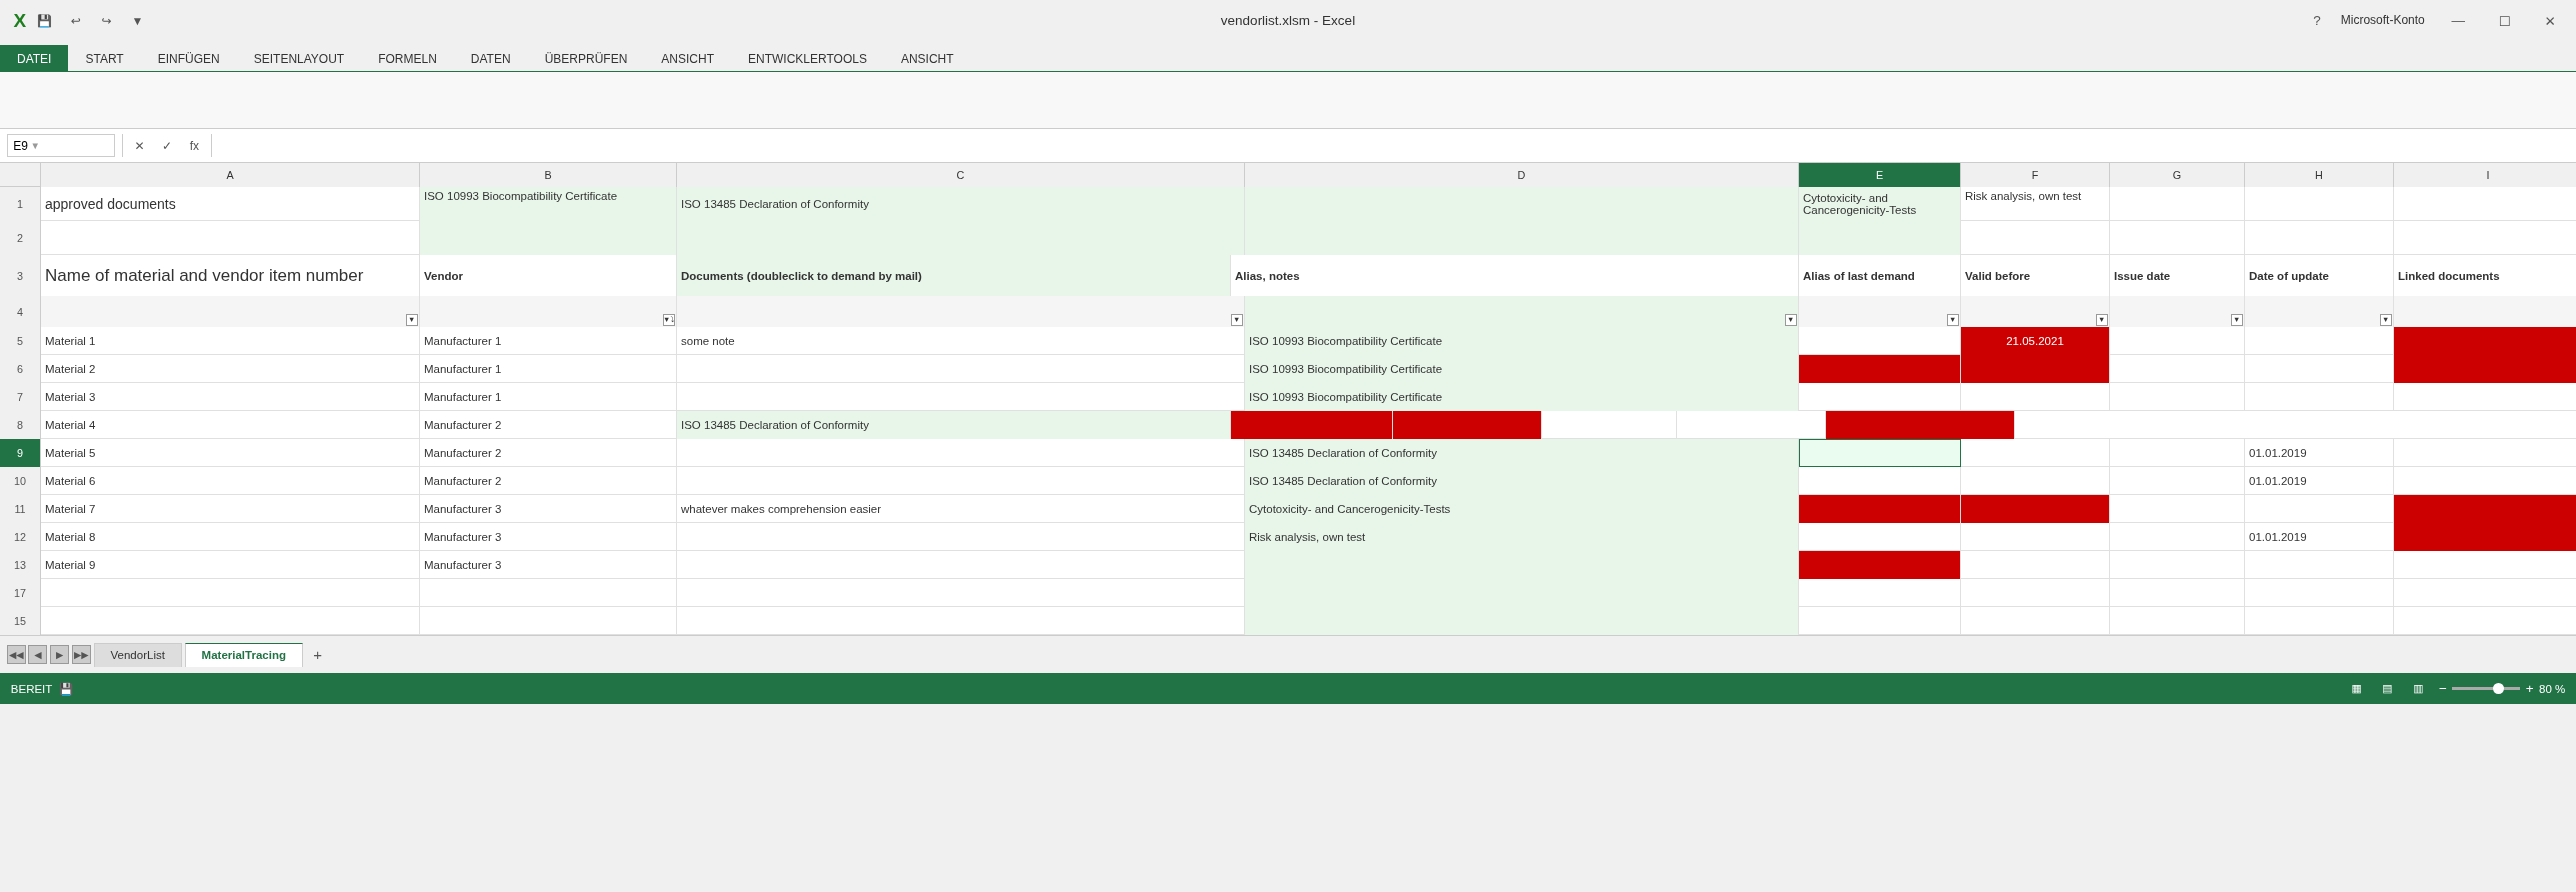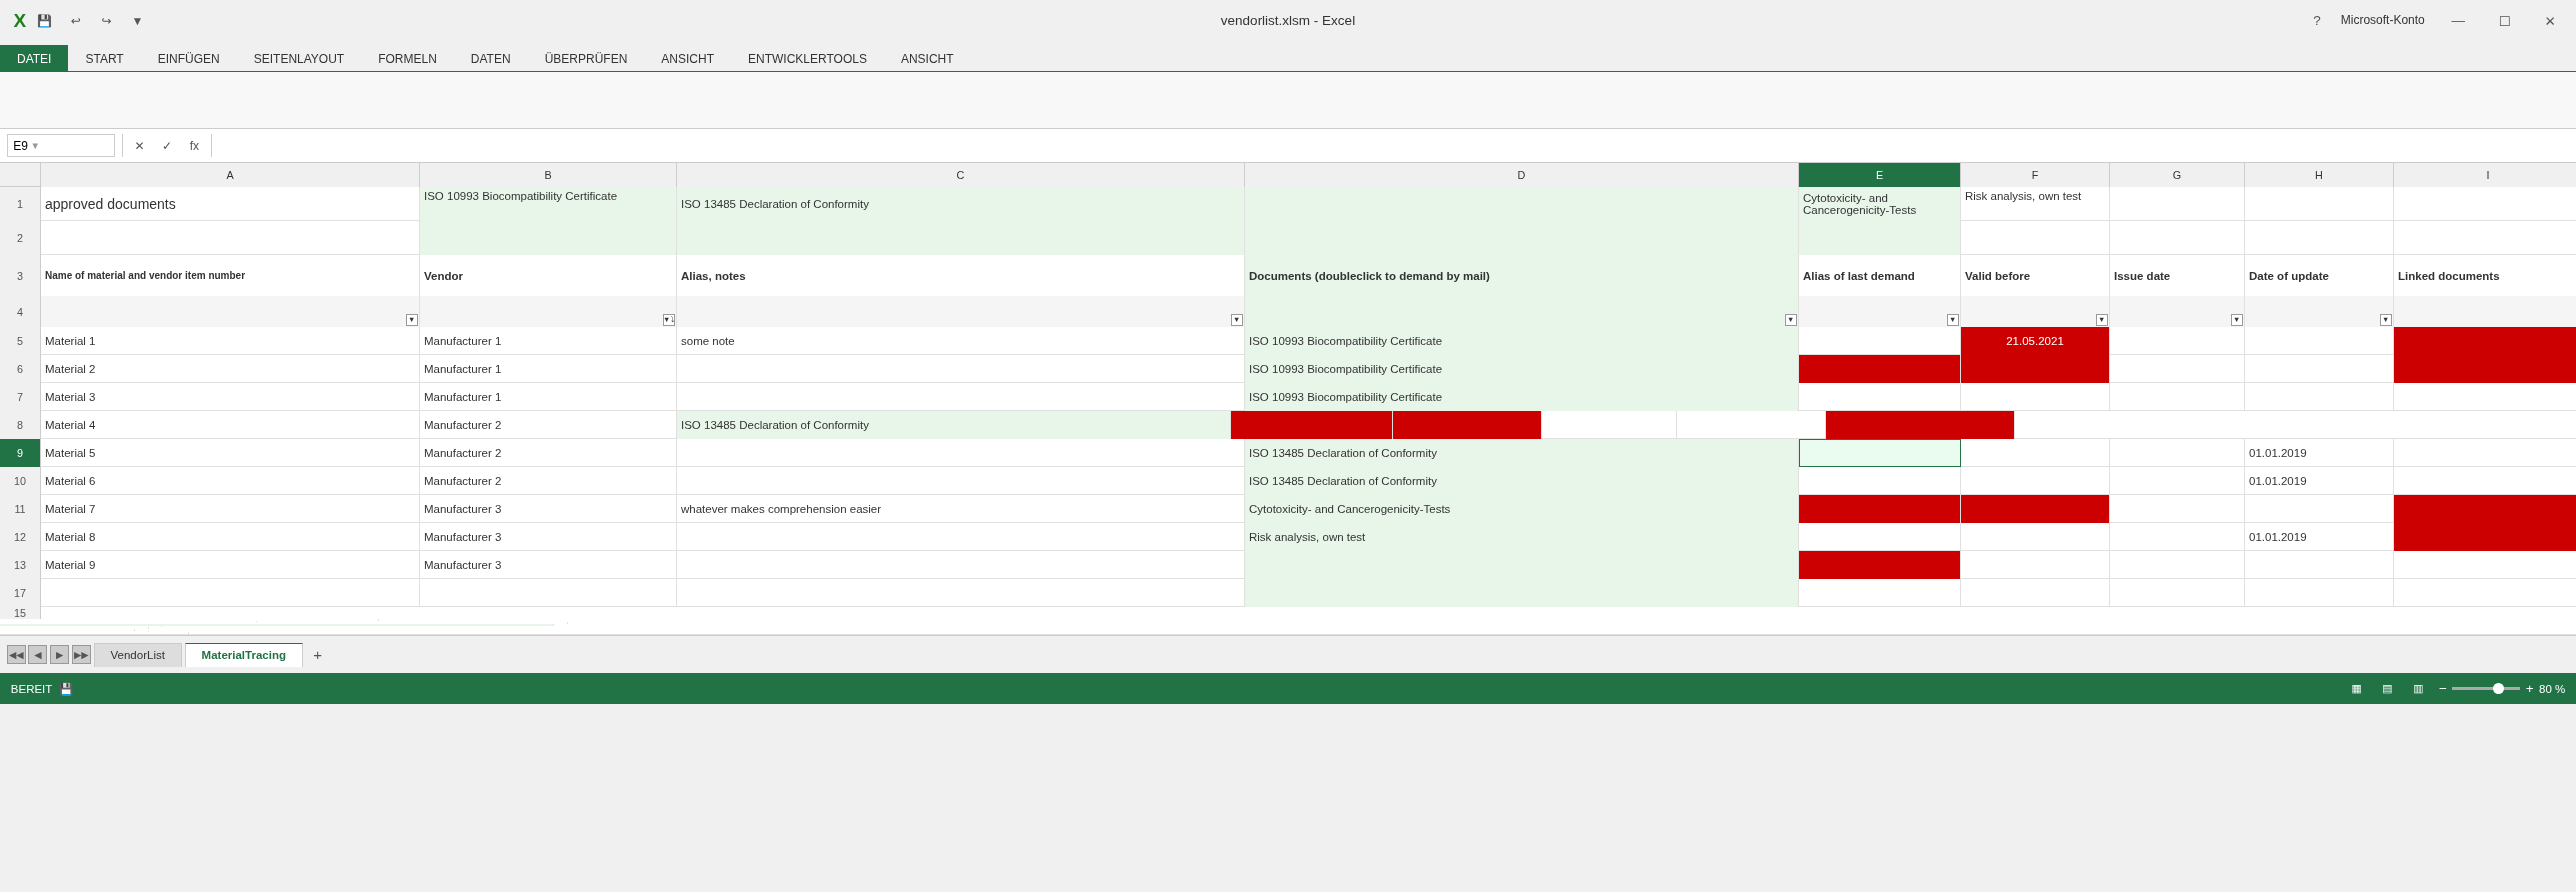--- a/index.html
+++ b/index.html
@@ -431,24 +431,24 @@
     <div class="cell col-D row-2-cell green-bg"></div>
     <div class="cell col-E row-2-cell green-bg"></div>
     <div class="cell col-F row-2-cell"></div>
     <div class="cell col-G row-2-cell"></div>
     <div class="cell col-H row-2-cell"></div>
     <div class="cell col-I row-2-cell"></div>
   </div>
 
   <div class="spreadsheet-row row-3" style="height:41px;">
     <div class="row-num" style="height:41px;">3</div>
-    <div class="cell col-A header-cell" style="height:41px; font-weight:bold; font-size:10px;text-align:center;">Name of material and vendor item number</div>
+    <div class="cell col-A header-cell" style="height:41px; font-weight:normal; font-size:17px;text-align:center;">Name of material and vendor item number</div>
     <div class="cell col-B header-cell" style="height:41px; font-weight:bold; font-size:11.5px;">Vendor</div>
+    <div class="cell col-D header-cell green-bg" style="height:41px; font-weight:bold; font-size:11.5px;">Documents (doubleclick to demand by mail)</div>
     <div class="cell col-C header-cell" style="height:41px; font-weight:bold; font-size:11.5px;">Alias, notes</div>
-    <div class="cell col-D header-cell green-bg" style="height:41px; font-weight:bold; font-size:11.5px;">Documents (doubleclick to demand by mail)</div>
     <div class="cell col-E header-cell" style="height:41px; font-weight:bold; font-size:11.5px;">Alias of last demand</div>
     <div class="cell col-F header-cell" style="height:41px; font-weight:bold; font-size:11.5px;">Valid before</div>
     <div class="cell col-G header-cell" style="height:41px; font-weight:bold; font-size:11.5px;">Issue date</div>
     <div class="cell col-H header-cell" style="height:41px; font-weight:bold; font-size:11.5px;">Date of update</div>
     <div class="cell col-I header-cell" style="height:41px; font-weight:bold; font-size:11.5px;">Linked documents</div>
   </div>
 
   <div class="spreadsheet-row row-4" style="height:31px;">
     <div class="row-num" style="height:31px;">4</div>
     <div class="cell col-A" style="height:31px;background:#f5f5f5;">
@@ -601,21 +601,21 @@
     <div class="cell col-B" style="height:28px;"></div>
     <div class="cell col-C" style="height:28px;"></div>
     <div class="cell col-D green-bg" style="height:28px;"></div>
     <div class="cell col-E" style="height:28px;"></div>
     <div class="cell col-F" style="height:28px;"></div>
     <div class="cell col-G" style="height:28px;"></div>
     <div class="cell col-H" style="height:28px;"></div>
     <div class="cell col-I" style="height:28px;"></div>
   </div>
 
-  <div class="spreadsheet-row row-15" style="height:28px;flex-direction:column;">
+  <div class="spreadsheet-row row-15" style="height:28px;">
     <div class="row-num" style="height:28px;">15</div>
     <div class="cell col-A" style="height:28px;"></div>
     <div class="cell col-B" style="height:28px;"></div>
     <div class="cell col-C" style="height:28px;"></div>
     <div class="cell col-D green-bg" style="height:28px;"></div>
     <div class="cell col-E" style="height:28px;"></div>
     <div class="cell col-F" style="height:28px;"></div>
     <div class="cell col-G" style="height:28px;"></div>
     <div class="cell col-H" style="height:28px;"></div>
     <div class="cell col-I" style="height:28px;"></div>

